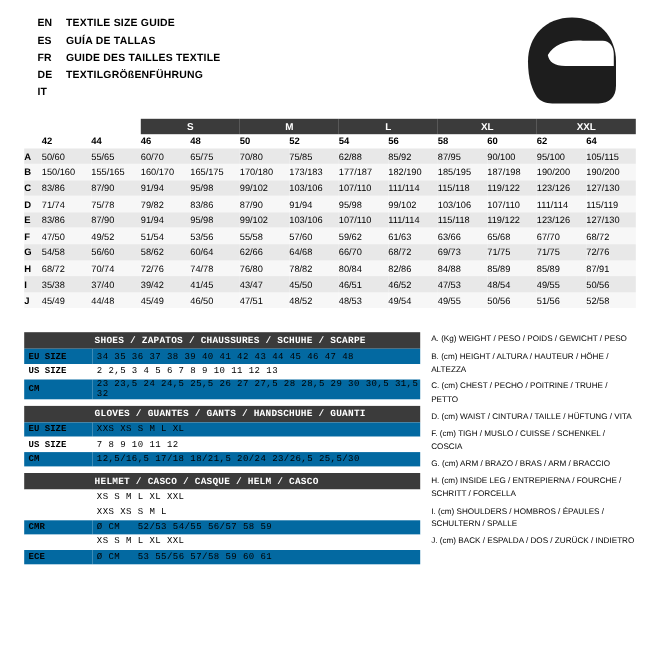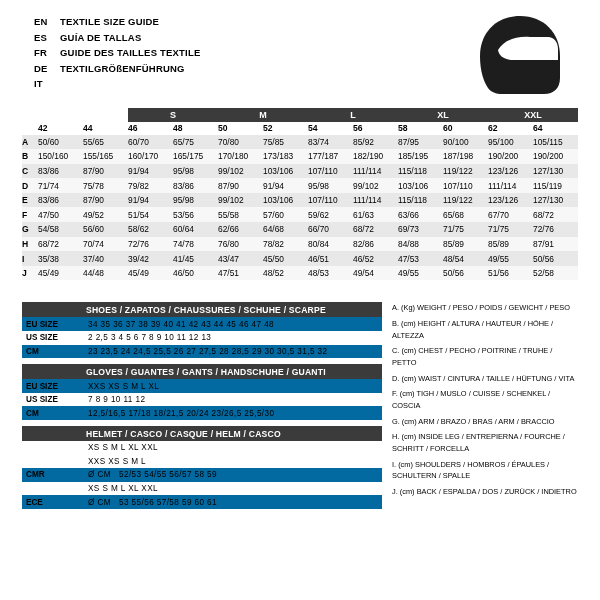--- a/index.html
+++ b/index.html
@@ -35,21 +35,21 @@
   .data-row td { height:14.6px; }
   .shade-a { background:#e8e8e8; }
   .shade-b { background:#f7f7f7; }
 
   .rowlab { width:16px; font-weight:bold; padding-left:6px; font-size:8.6px; }
   .cell { font-size:8.4px; padding-left:4px; white-space:nowrap; }
   .cellnum { font-size:8.6px; font-weight:bold; padding-left:4px; }
 
   
   .lower { display:flex; margin:22px 22px 0 22px; }
-  .lower-left { width:360px; }
+  .lower-left { width:360px;font-family:Liberation Mono, monospace; }
   .lower-right { width:196px; padding-left:10px; font-size:7.4px; line-height:11.4px; }
   .lower-right p { margin:0 0 4.4px 0; }
 
   .sec { margin-bottom:6px; }
   .sec-title { background:#3b3b3b; color:#fff; font-weight:bold; font-size:8.6px;
                padding:2.5px 0 2.5px 64px; letter-spacing:0.2px; }
   .sub { width:100%; border-collapse:collapse; font-size:8.2px; }
   .sub td { height:13.6px; padding:0; }
   .sub .lab { width:62px; font-weight:bold; padding-left:4px; font-size:8.2px; }
   .sub .vals { padding-left:4px; letter-spacing:0.4px; }
@@ -120,21 +120,21 @@
     </tr>
 
     <tr class="data-row shade-a">
       <td class="rowlab">A</td>
       <td class="cell">50/60</td>
       <td class="cell">55/65</td>
       <td class="cell">60/70</td>
       <td class="cell">65/75</td>
       <td class="cell">70/80</td>
       <td class="cell">75/85</td>
-      <td class="cell">83/74</td>
+      <td class="cell">62/88</td>
       <td class="cell">85/92</td>
       <td class="cell">87/95</td>
       <td class="cell">90/100</td>
       <td class="cell">95/100</td>
       <td class="cell">105/115</td>
     </tr>
 
     <tr class="data-row shade-b">
       <td class="rowlab">B</td>
       <td class="cell">150/160</td>

